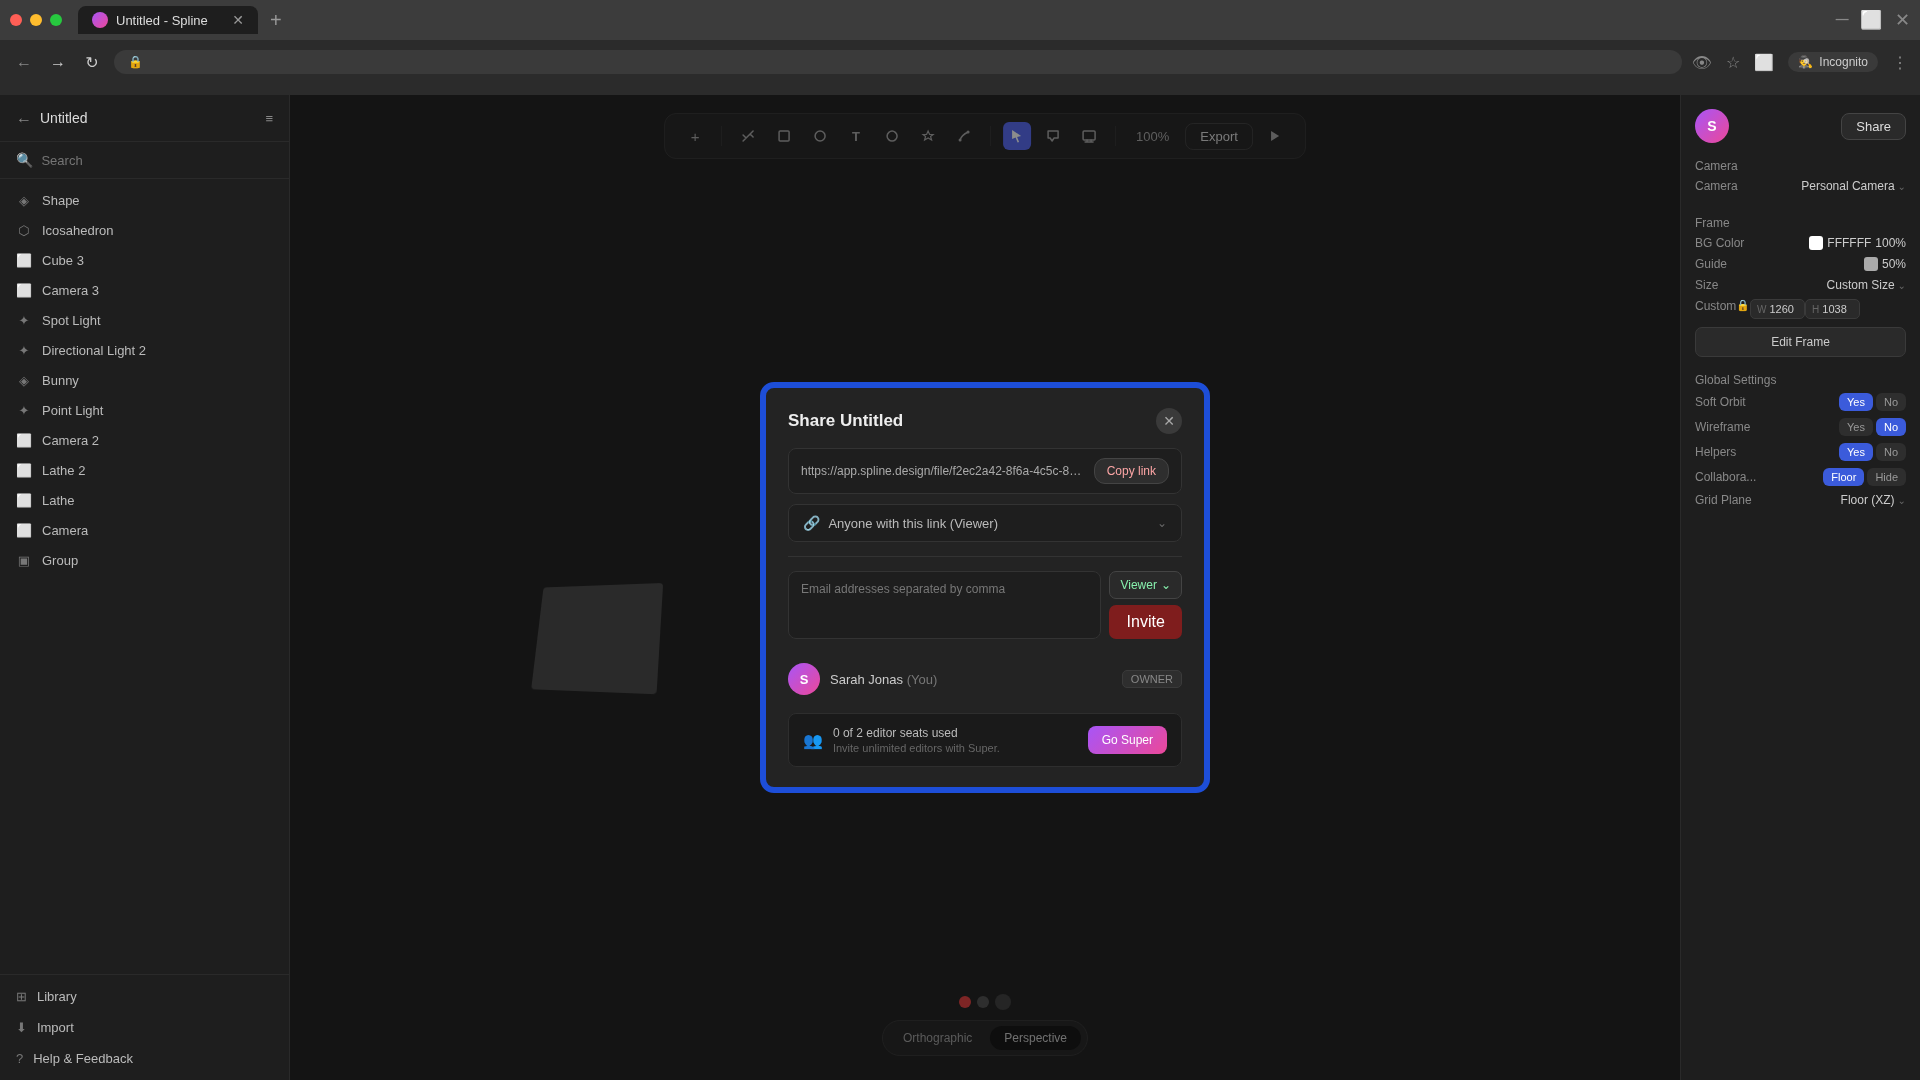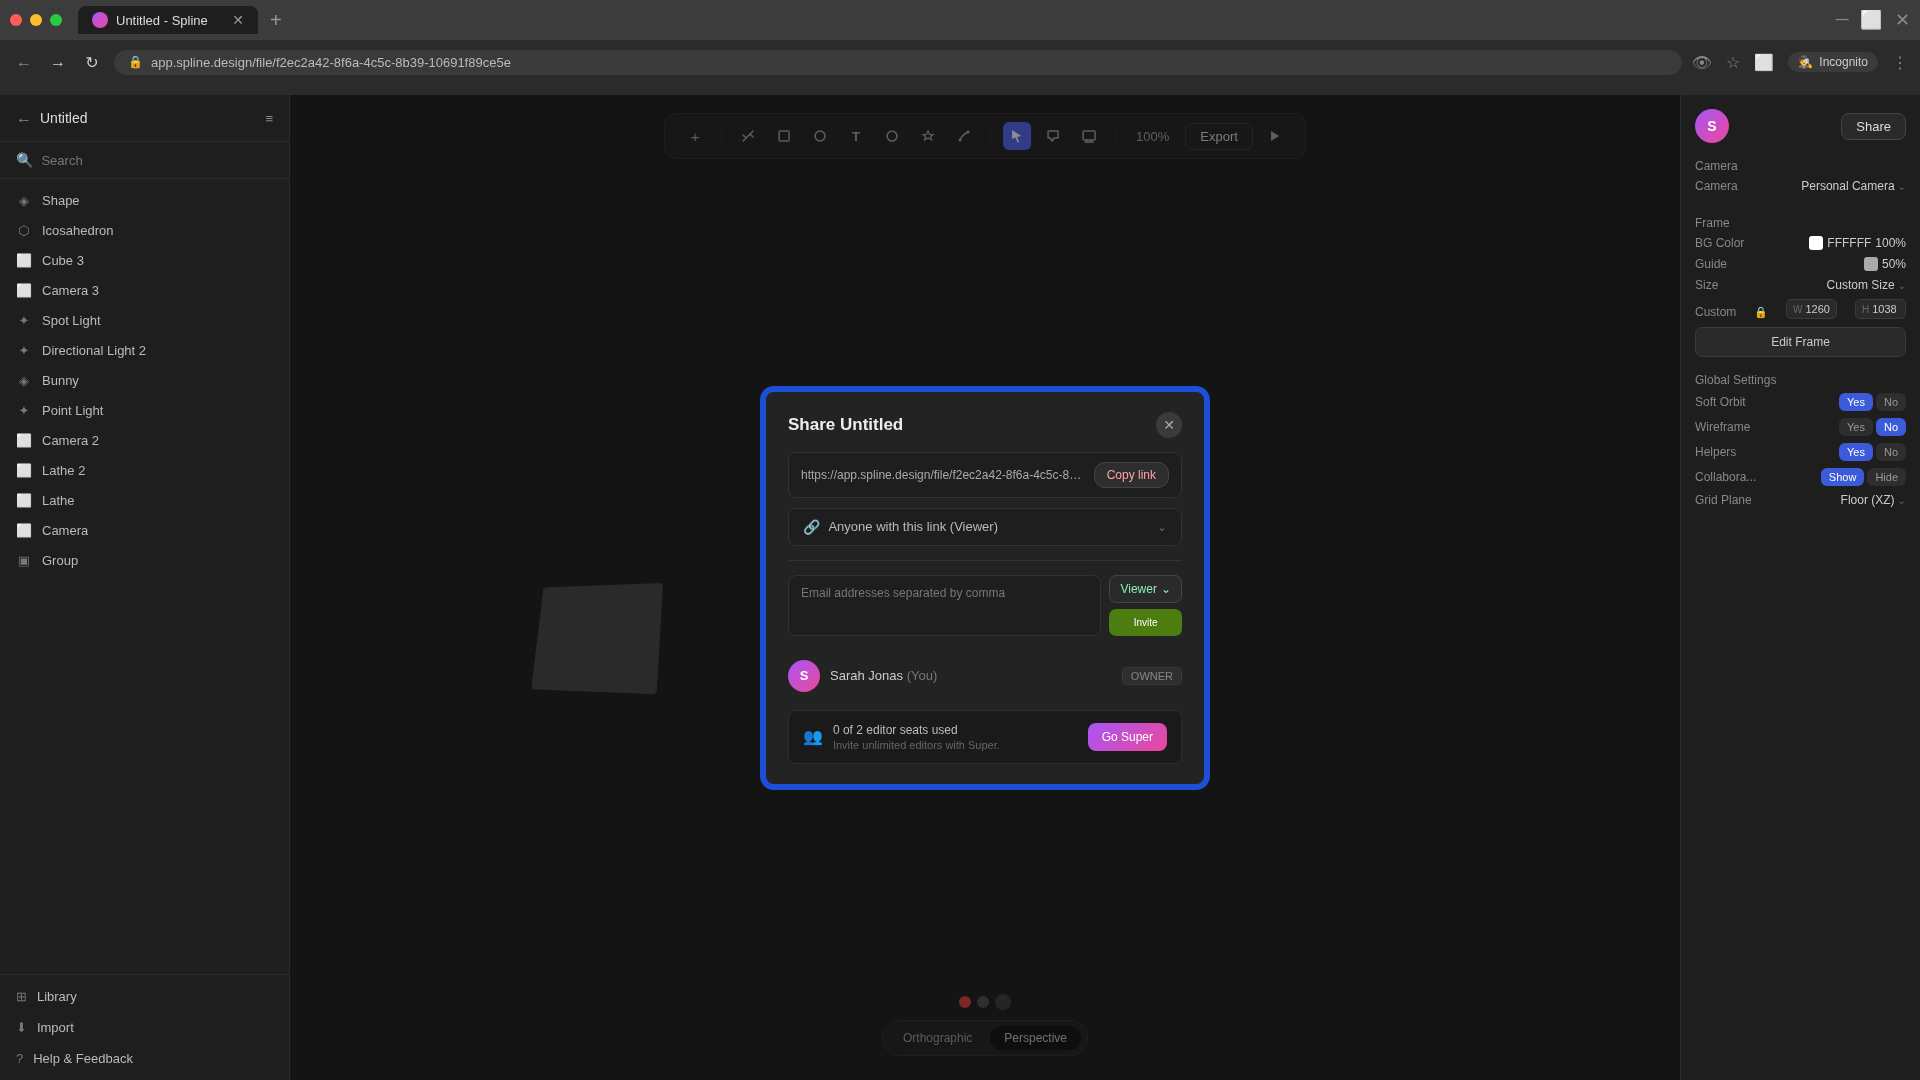--- a/index.html
+++ b/index.html
@@ -397,22 +397,22 @@
       border: 1px solid #3a3a3a;
       border-radius: 7px;
       padding: 7px;
       color: #ccc;
       font-size: 12px;
       text-align: center;
       cursor: pointer;
     }
     .custom-size-row {
       display: flex;
-      gap: 18px;
-      align-items: flex-end;
+      gap: 0;
+      align-items: flex-start;
     }
     .size-input {
       background: #2a2a2a;
       border: 1px solid #3a3a3a;
       border-radius: 5px;
       padding: 3px 6px;
       color: #ccc;
       font-size: 11px;
       width: 55px;
       display: flex;
@@ -535,26 +535,26 @@
       border-radius: 7px;
       padding: 6px 10px;
       color: #86efac;
       font-size: 12px;
       display: flex;
       align-items: center;
       gap: 4px;
       cursor: pointer;
     }
     .invite-btn {
-      background: #4d7c0f;
+      background: #7f1d1d;
       border: none;
       border-radius: 7px;
       padding: 8px 16px;
       color: white;
-      font-size: 10px;
+      font-size: 16px;
       font-weight: 500;
       cursor: pointer;
       flex: 1;
     }
     .member-row {
       display: flex;
       align-items: center;
       gap: 10px;
       padding: 8px 0;
     }
@@ -637,21 +637,20 @@
       <span>⬜</span>
       <span>✕</span>
     </div>
   </div>
   <div class="browser-nav">
     <span class="nav-btn">←</span>
     <span class="nav-btn active">→</span>
     <span class="nav-btn active">↻</span>
     <div class="address-bar">
       <span style="color:#888;font-size:12px;">🔒</span>
-      <span class="address-text">app.spline.design/file/f2ec2a42-8f6a-4c5c-8b39-10691f89ce5e</span>
     </div>
     <div class="nav-icons-right">
       <span class="nav-icon-btn">👁</span>
       <span class="nav-icon-btn">☆</span>
       <span class="nav-icon-btn">⬜</span>
       <div class="incognito-badge">
         <span>🕵</span>
         <span>Incognito</span>
       </div>
       <span class="nav-icon-btn">⋮</span>
@@ -955,21 +954,21 @@
       <div class="prop-row">
         <span class="prop-label">Helpers</span>
         <div style="display:flex;gap:3px;">
           <button class="tag-btn tag-active">Yes</button>
           <button class="tag-btn tag-inactive">No</button>
         </div>
       </div>
       <div class="prop-row">
         <span class="prop-label">Collabora...</span>
         <div style="display:flex;gap:3px;">
-          <button class="tag-btn tag-active">Show</button>
+          <button class="tag-btn tag-active">Floor</button>
           <button class="tag-btn tag-inactive">Hide</button>
         </div>
       </div>
       <div class="prop-row">
         <span class="prop-label">Grid Plane</span>
         <div class="prop-value-dropdown">
           <span>Floor (XZ)</span>
           <span class="chevron-down">⌄</span>
         </div>
       </div>

